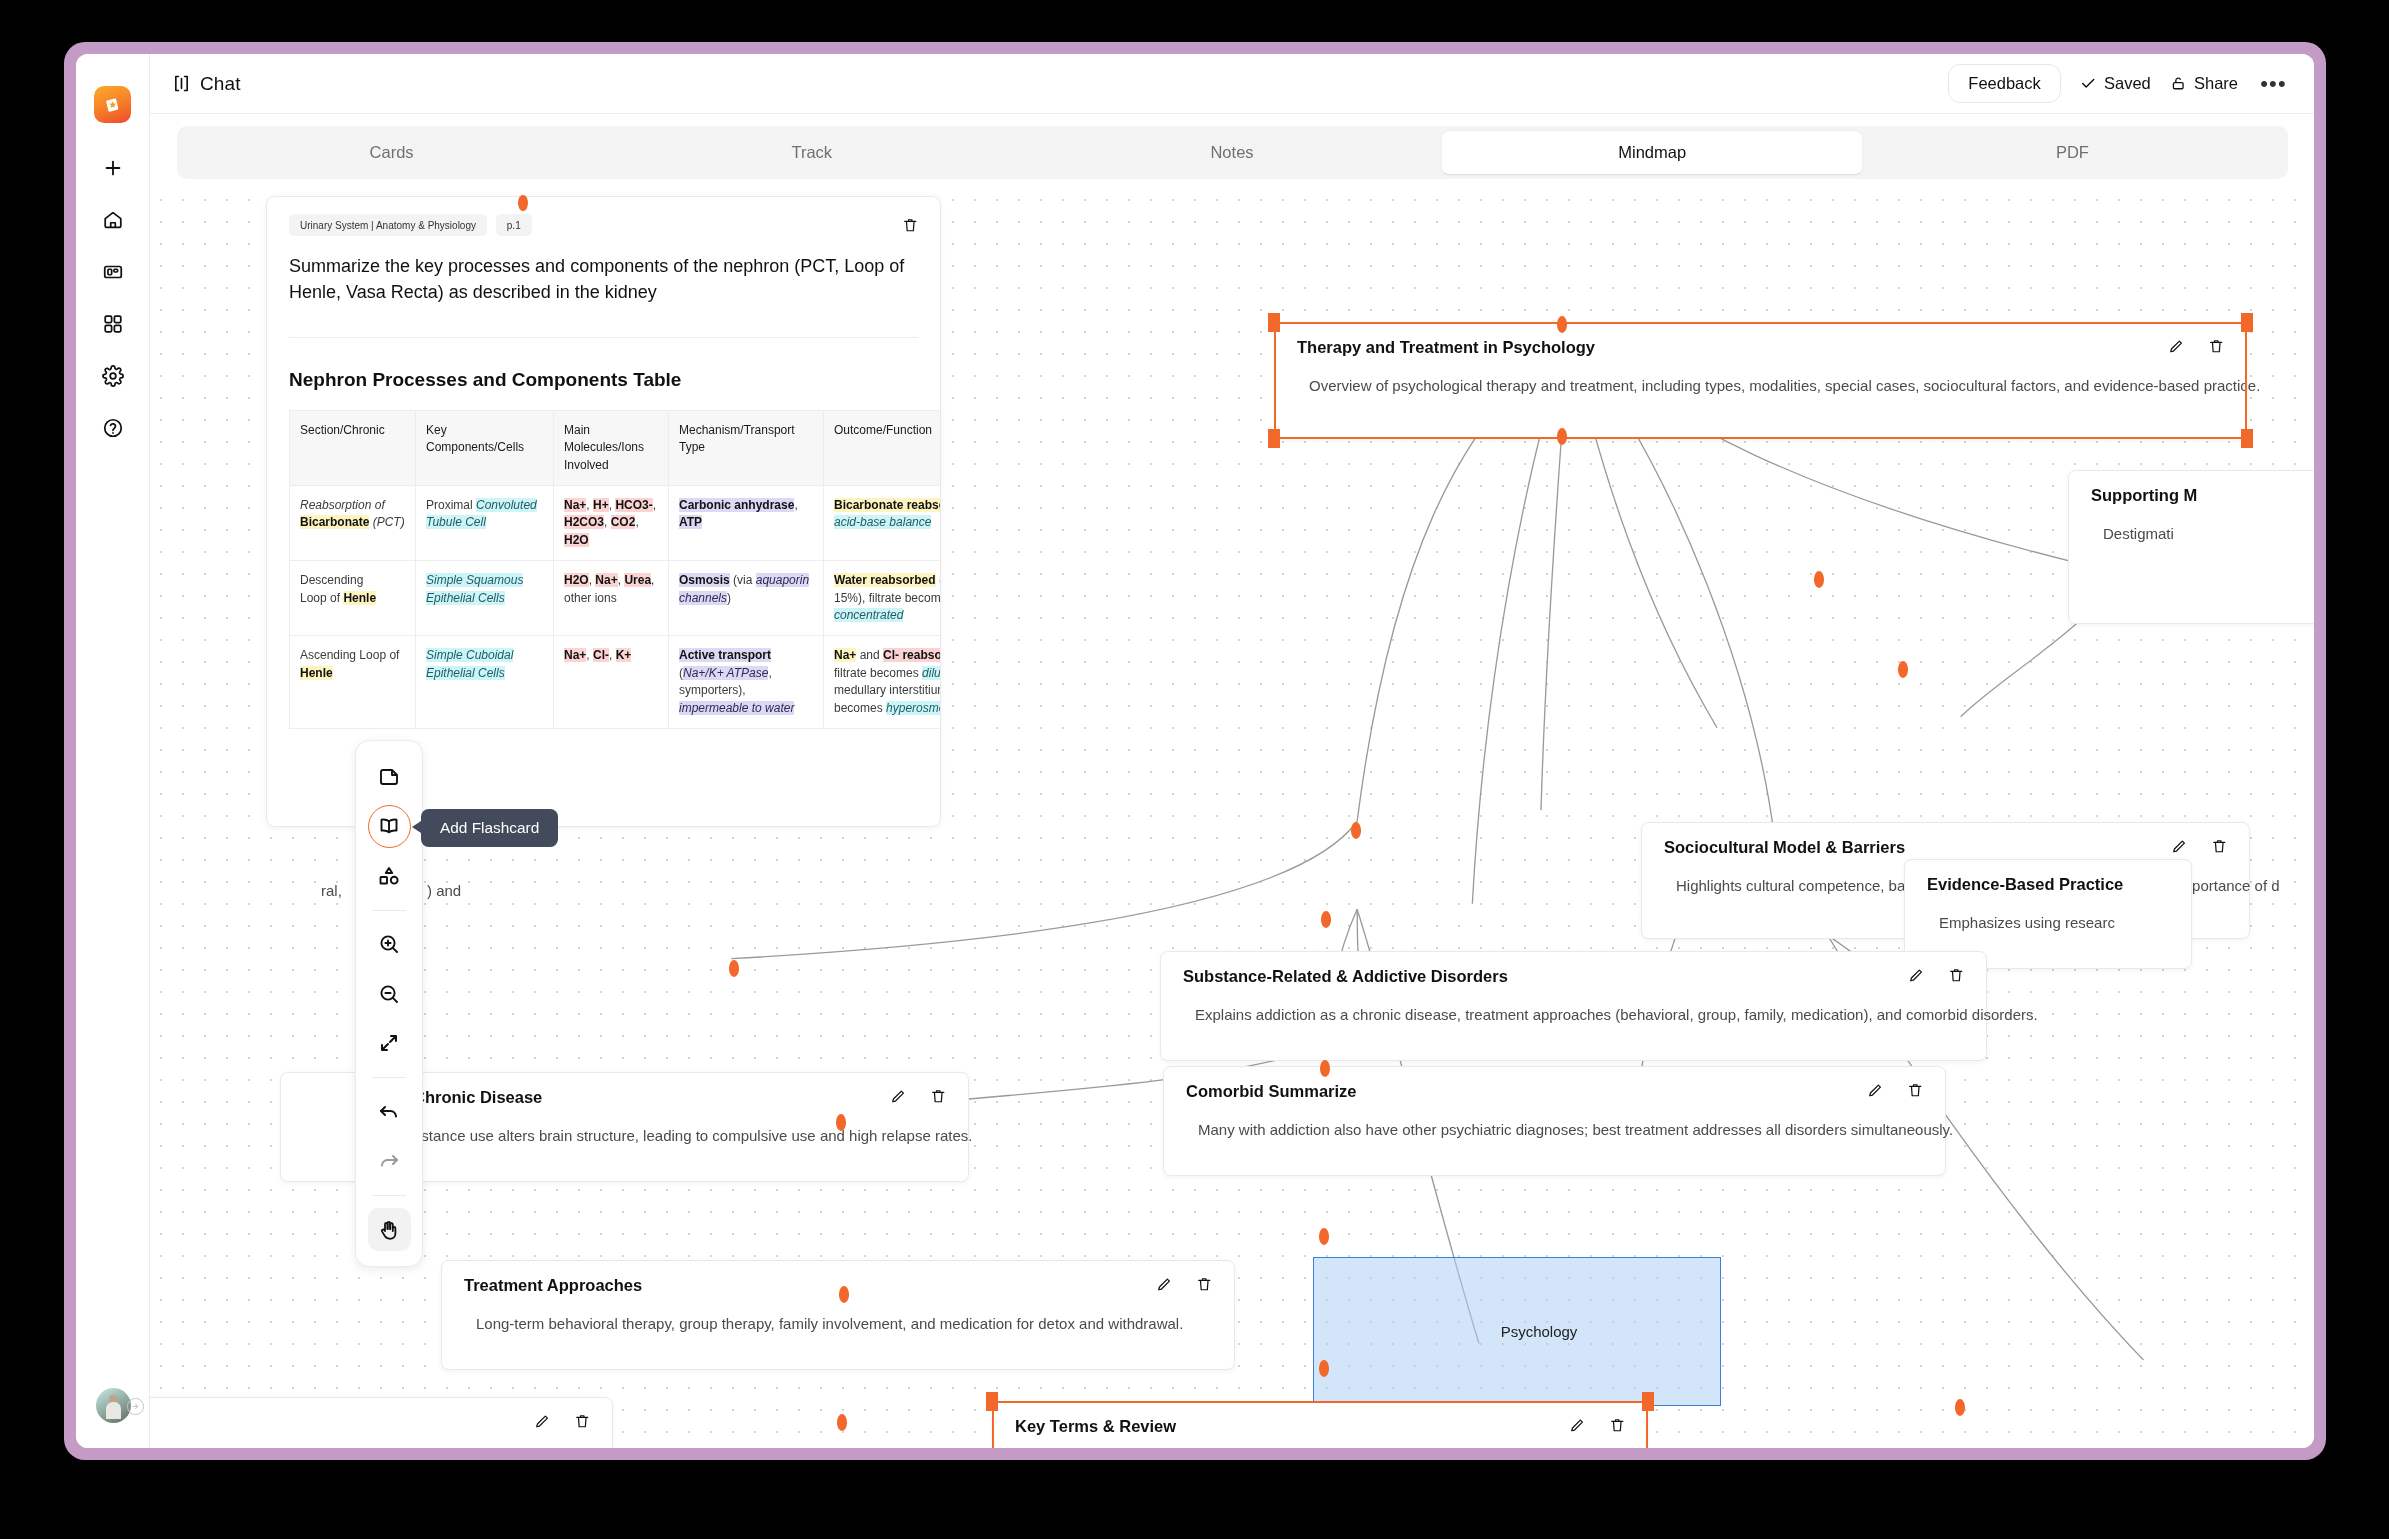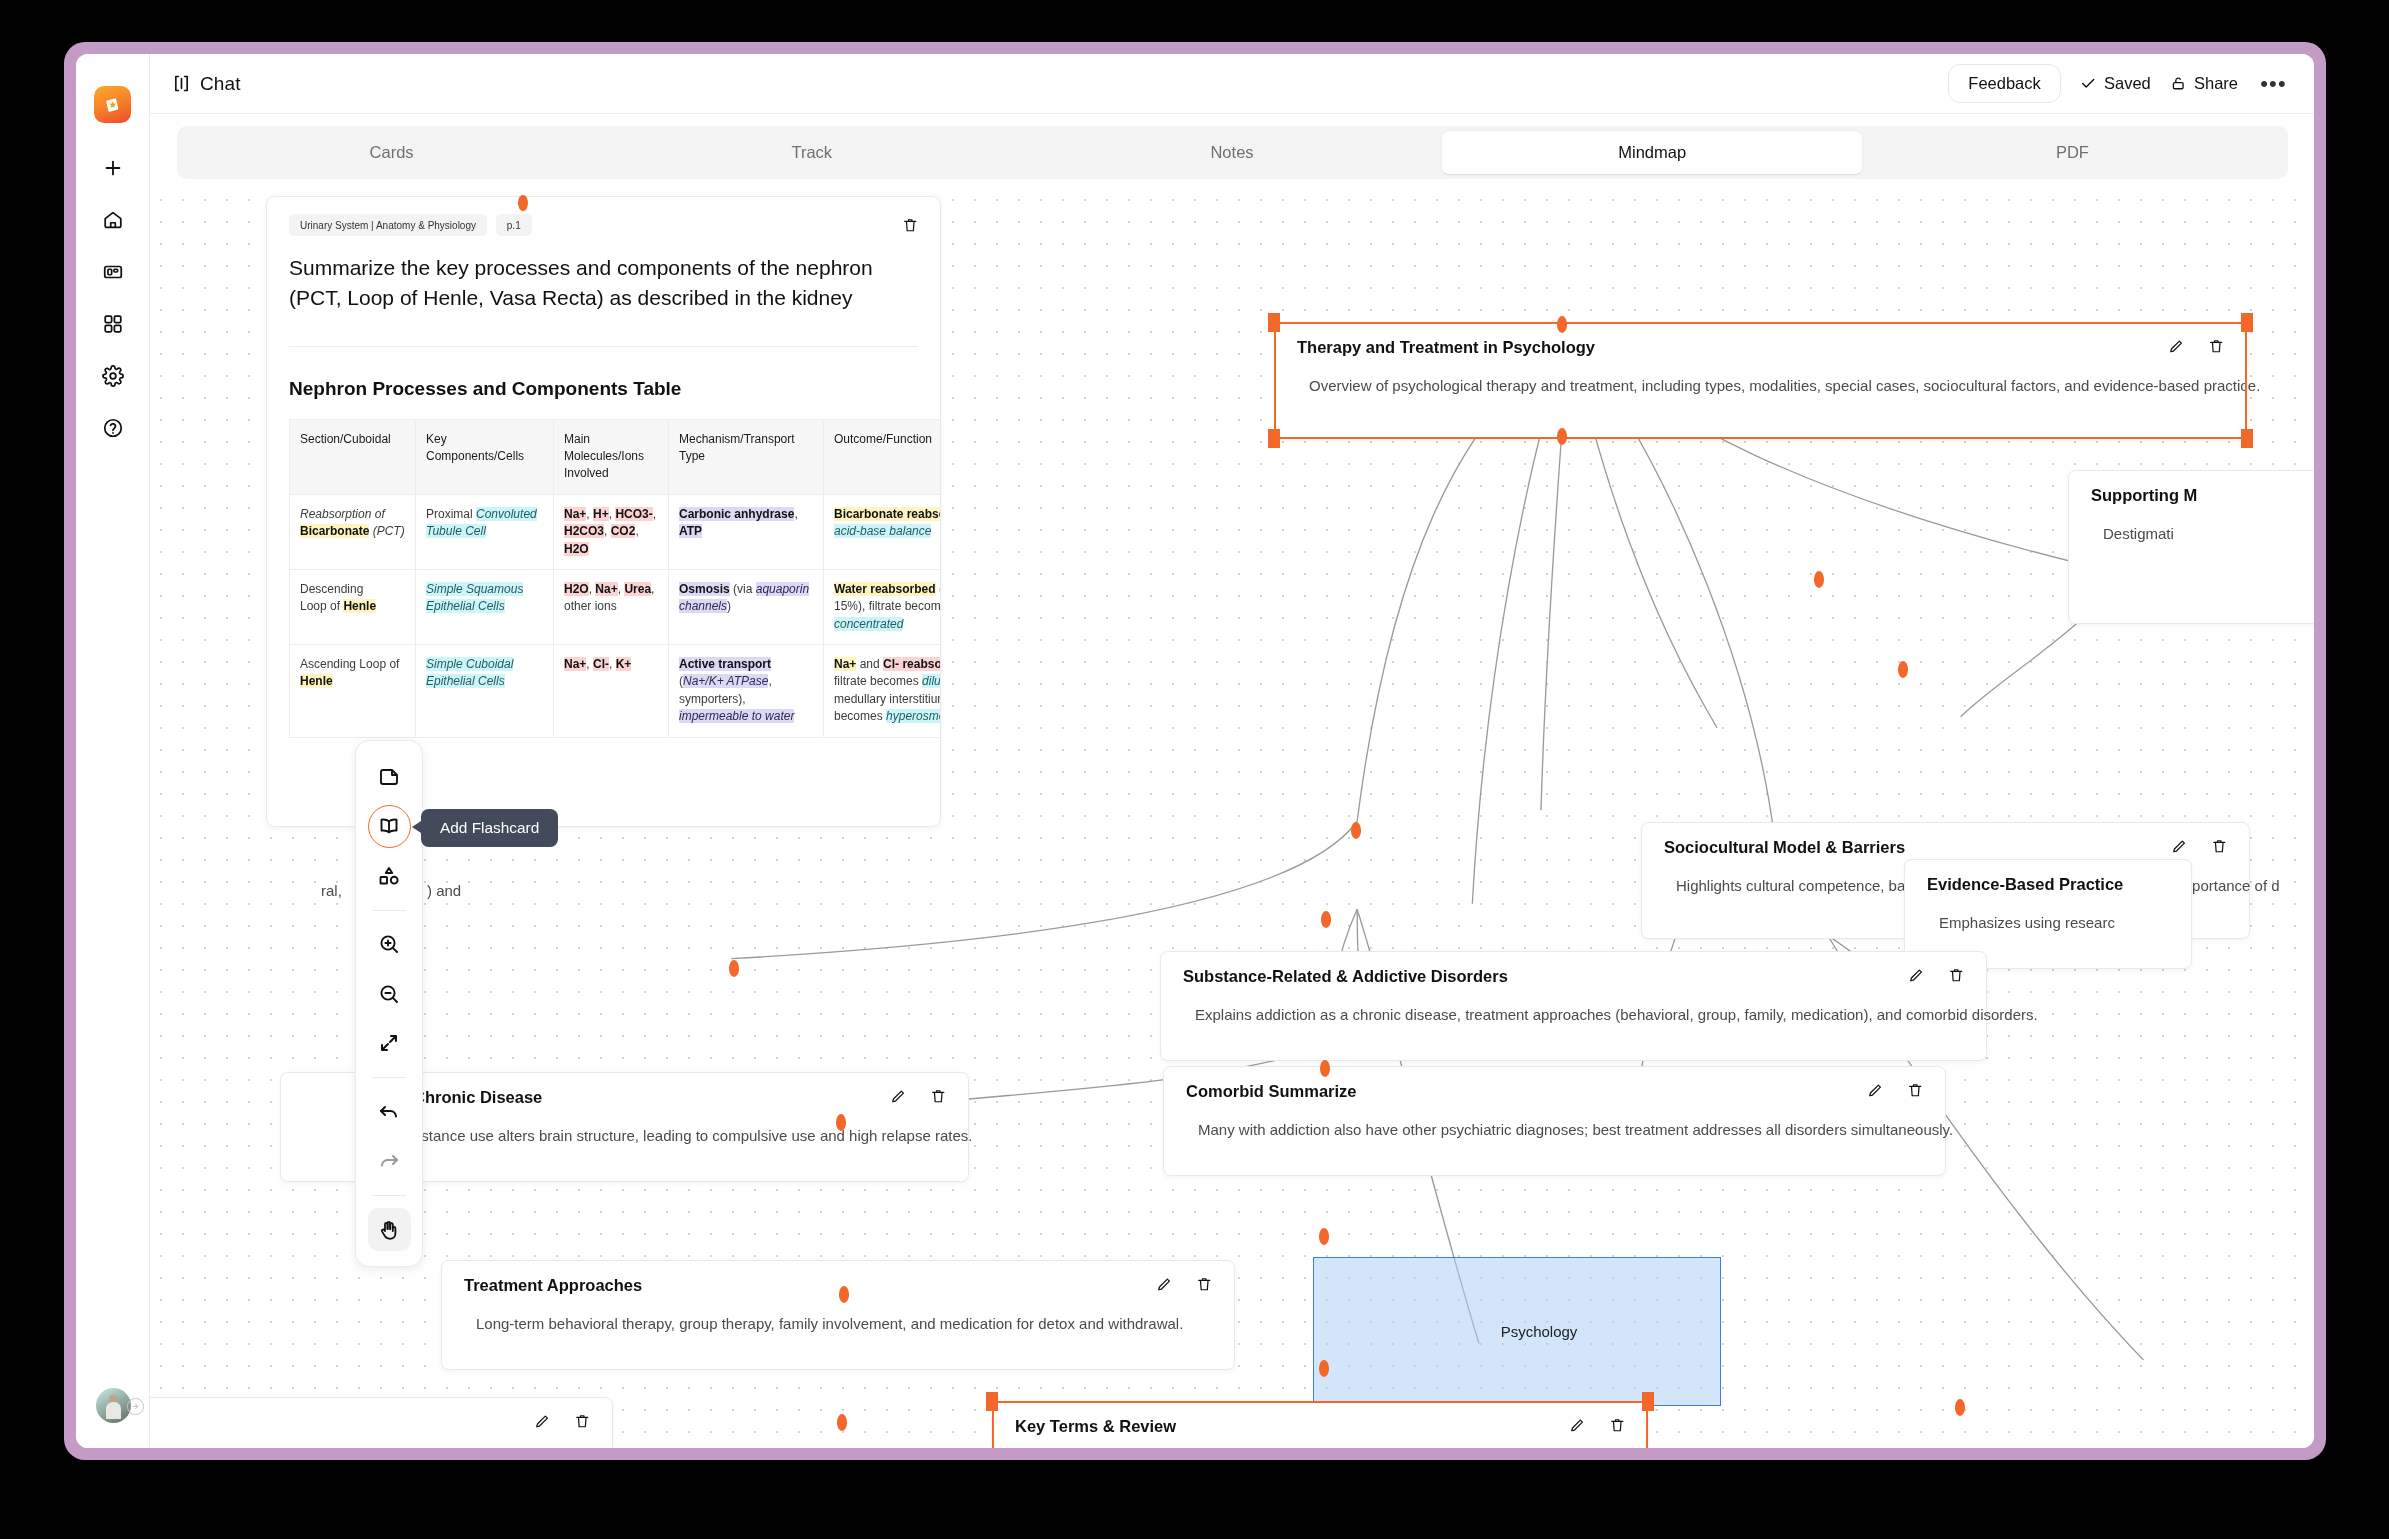--- a/index.html
+++ b/index.html
@@ -179,21 +179,21 @@
     padding: 17.6px 22px 0 22px;
   }
   #fc-tagrow { display:flex; align-items:center; gap: 8.8px; }
   .fc-tag {
     background:#f3f3f3; border-radius:5.5px;
     padding: 5.5px 11px; font-size: 10px; color:#333;
   }
   #fc-del { margin-left:auto; cursor:pointer; display:flex; }
   #fc-del svg { width:16.5px; height:16.5px; }
   #fc-question {
-    margin-top: 16.5px; font-size: 21px; color:#111; line-height:1.45;
+    margin-top: 16.5px; font-size: 18px; color:#111; line-height:1.45;
   }
   #fc-divider { margin-top: 32px; border-top: 1.1px solid #ededed; }
   #fc-tabletitle { margin-top: 31px; font-size: 19px; font-weight: 700; color:#111; }
 
   #fc-table { margin-top: 19px; width: 711px; border-collapse: collapse; table-layout: fixed; }
   #fc-table th, #fc-table td {
     border: 1.1px solid #ededed; vertical-align: top;
     padding: 11px 10px; font-size: 12px; line-height:1.45;
   }
   #fc-table th { background:#f7f7f7; font-weight:400; color:#1a1a1a; text-align:left; }
@@ -581,21 +581,21 @@
         <table id="fc-table">
           <colgroup>
                 <col class="c1">
                 <col class="c2">
                 <col class="c3">
                 <col class="c4">
                 <col class="c5">
               </colgroup>
           <thead>
             <tr>
-              <th>Section/Cuboidal</th>
+              <th>Section/Chronic</th>
               <th>Key Components/Cells</th>
               <th>Main Molecules/Ions Involved</th>
               <th>Mechanism/Transport Type</th>
               <th>Outcome/Function</th>
             </tr>
           </thead>
           <tbody>
             <tr>
               <td><span class="it">Reabsorption of </span><span class="hl-y">Bicarbonate</span><span class="it"> (PCT)</span></td>
               <td>Proximal <span class="hl-c">Convoluted Tubule Cell</span></td>

